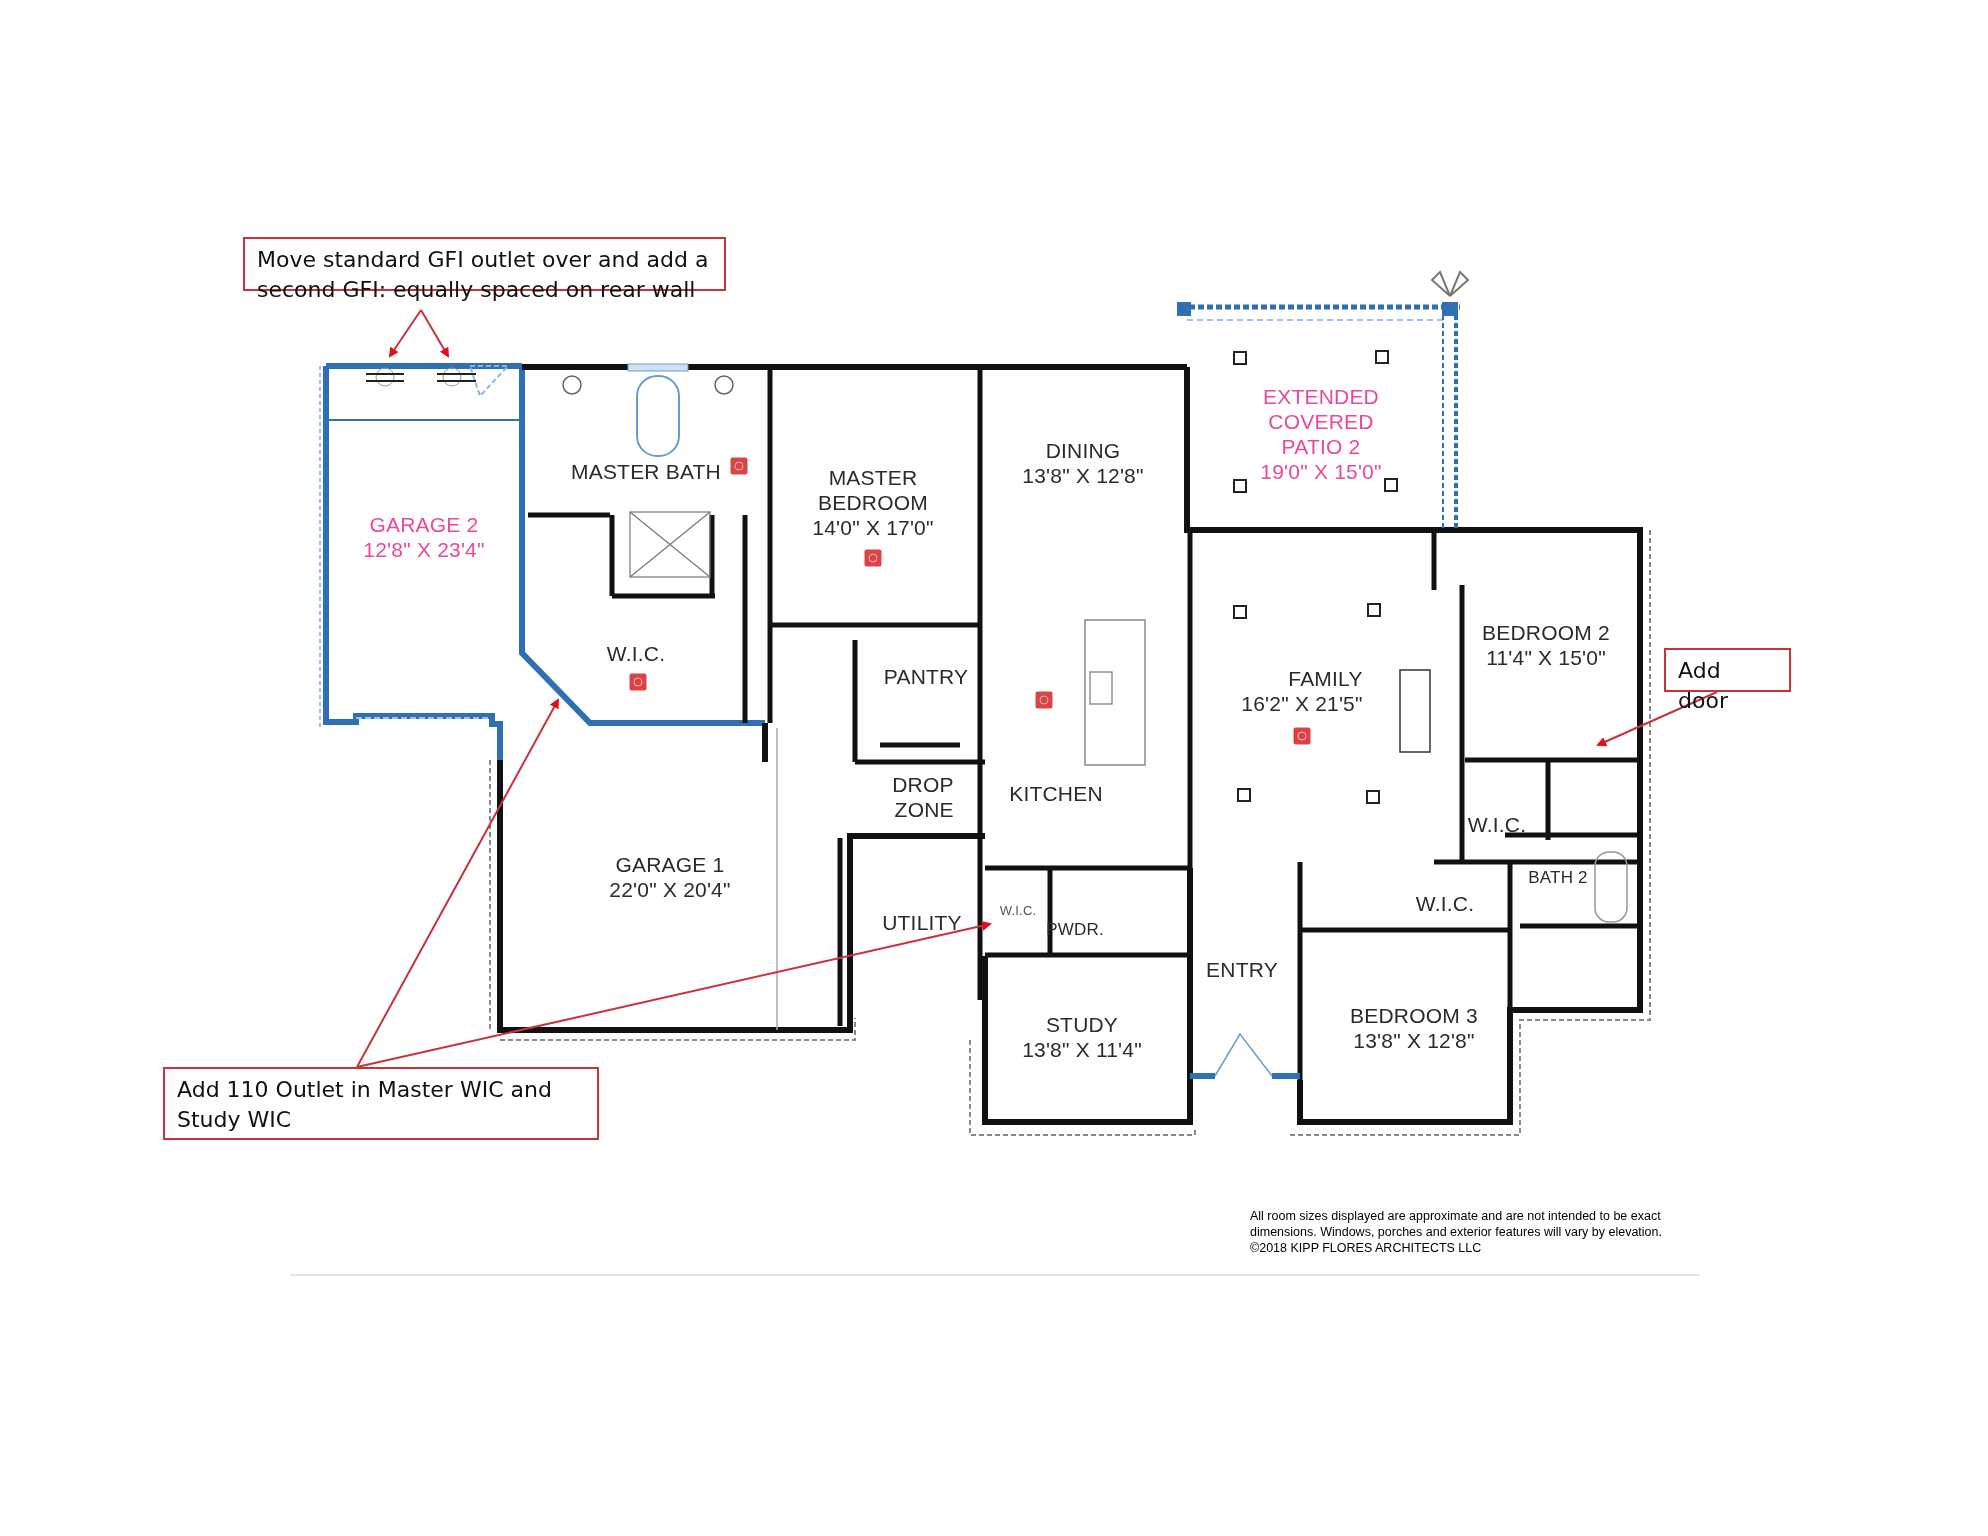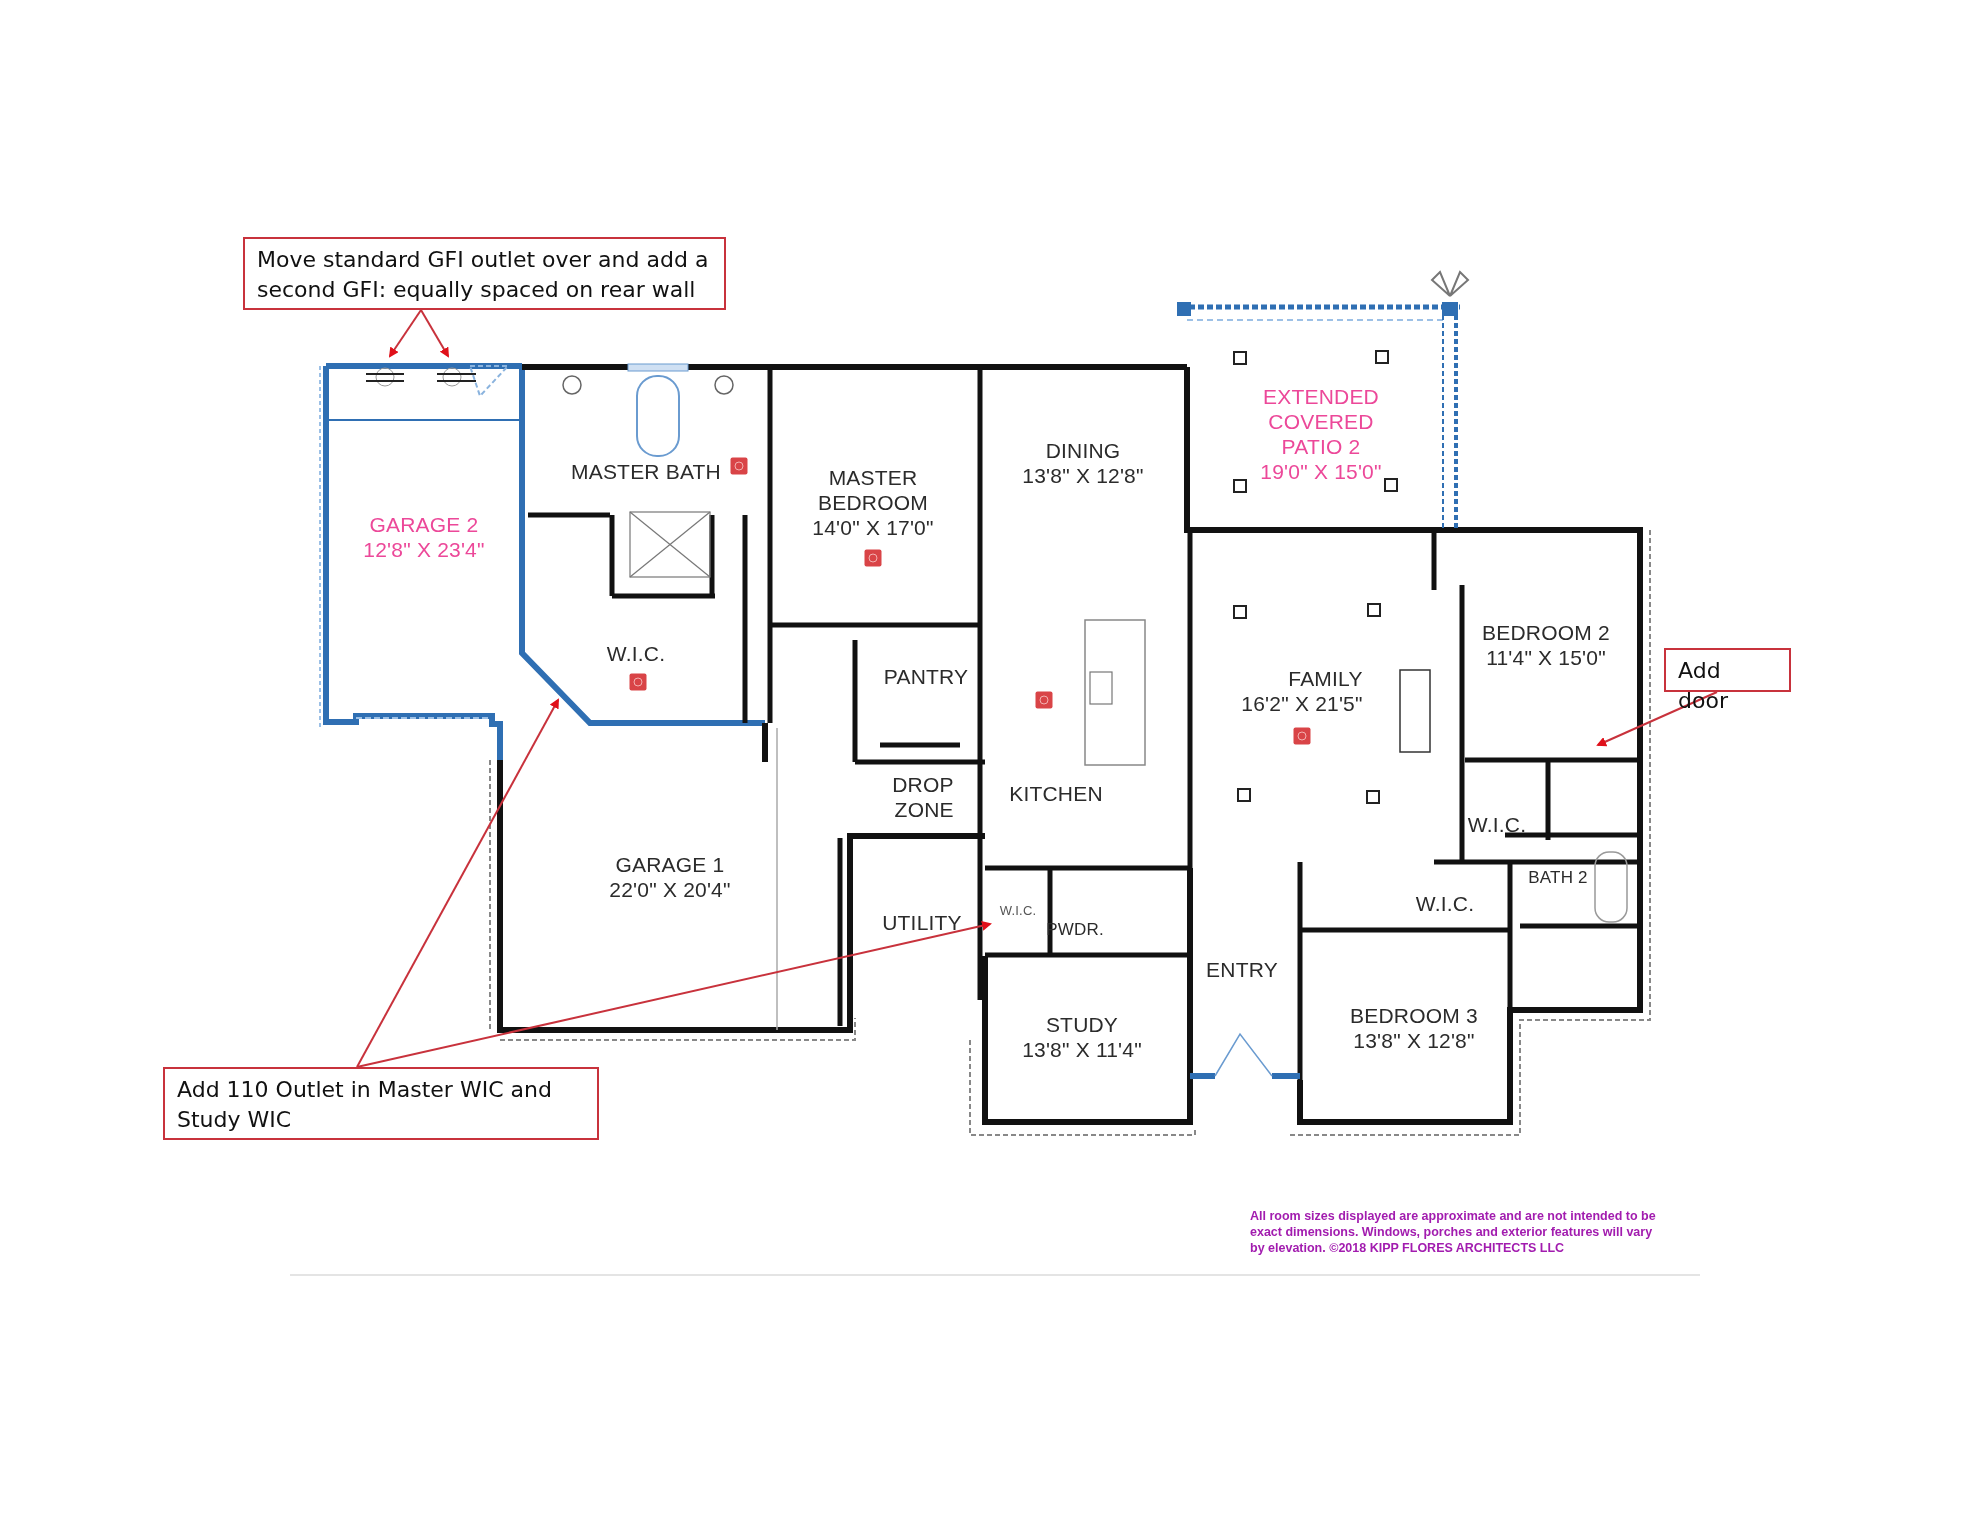--- a/index.html
+++ b/index.html
@@ -3,21 +3,21 @@
 <meta charset="utf-8">
 <style>
   html, body { margin:0; padding:0; background:#ffffff; }
   body { width:1988px; height:1536px; position:relative; overflow:hidden; font-family:"Liberation Sans", sans-serif; }
   #plan { position:absolute; left:0; top:0; width:1988px; height:1536px; }
   .room-label { position:absolute; text-align:center; color:#2b2b2b; font-family:"Liberation Sans", sans-serif; font-size:21px; line-height:25px; letter-spacing:0.2px; transform:translateX(-50%); white-space:nowrap; }
   .room-label.blue { color:#ec4899; }
   .room-label.small { font-size:17px; line-height:20px; }
   .room-label.tiny { font-size:13px; line-height:15px; color:#555; }
   .callout { position:absolute; border:2px solid #c8323c; background:#ffffff; color:#111; font-family:"DejaVu Sans", sans-serif; font-size:22px; line-height:30px; padding:6px 12px; box-sizing:border-box; }
-  .disclaimer { position:absolute; left:1250px; top:1208px; width:420px; font-size:12.5px; line-height:16px; color:#a21caf; font-family:"Liberation Sans", sans-serif;font-weight:bold; }
+  .disclaimer { position:absolute; left:1250px; top:1208px; width:420px; font-size:12.5px; line-height:16px; color:#000000; font-family:"Liberation Sans", sans-serif; }
   .page-rule { position:absolute; left:290px; top:1274px; width:1410px; height:2px; background:#e4e4e4; }
   .marker { position:absolute; width:17px; height:17px; background:#d94447; border-radius:2px; transform:translate(-50%,-50%); }
   .marker::after { content:""; position:absolute; left:4px; top:4px; width:7px; height:7px; border:1px solid #f3b0b0; border-radius:50%; }
 </style>
 </head>
 <body>
 
 <svg id="plan" viewBox="0 0 1988 1536" xmlns="http://www.w3.org/2000/svg">
   <defs>
     <marker id="arrowhead" markerWidth="10" markerHeight="10" refX="8" refY="5" orient="auto" markerUnits="userSpaceOnUse">
@@ -225,18 +225,18 @@
   <div>BATH 2</div>
 </div>
 <div class="room-label" style="left:1497px; top:812px;">
   <div>W.I.C.</div>
 </div>
 <div class="room-label" style="left:1404px; top:1003px;margin-left:10px;">
   <div>BEDROOM 3</div>
   <div>13'8" X 12'8"</div>
 </div>
 
-<div class="callout" style="left:243px; top:237px; width:483px; height:73px;">Move standard GFI outlet over and add a second GFI: equally spaced on rear wall</div>
+<div class="callout" style="left:243px; top:237px; width:483px; height:54px;">Move standard GFI outlet over and add a second GFI: equally spaced on rear wall</div>
 <div class="callout" style="left:1664px; top:648px; width:127px; height:44px;">Add door</div>
 <div class="callout" style="left:163px; top:1067px; width:436px; height:73px;">Add 110 Outlet in Master WIC and Study WIC</div>
 
 <div class="disclaimer">All room sizes displayed are approximate and are not intended to be exact dimensions. Windows, porches and exterior features will vary by elevation. ©2018 KIPP FLORES ARCHITECTS LLC</div>
 <div class="page-rule"></div>
 
 </body></html>

